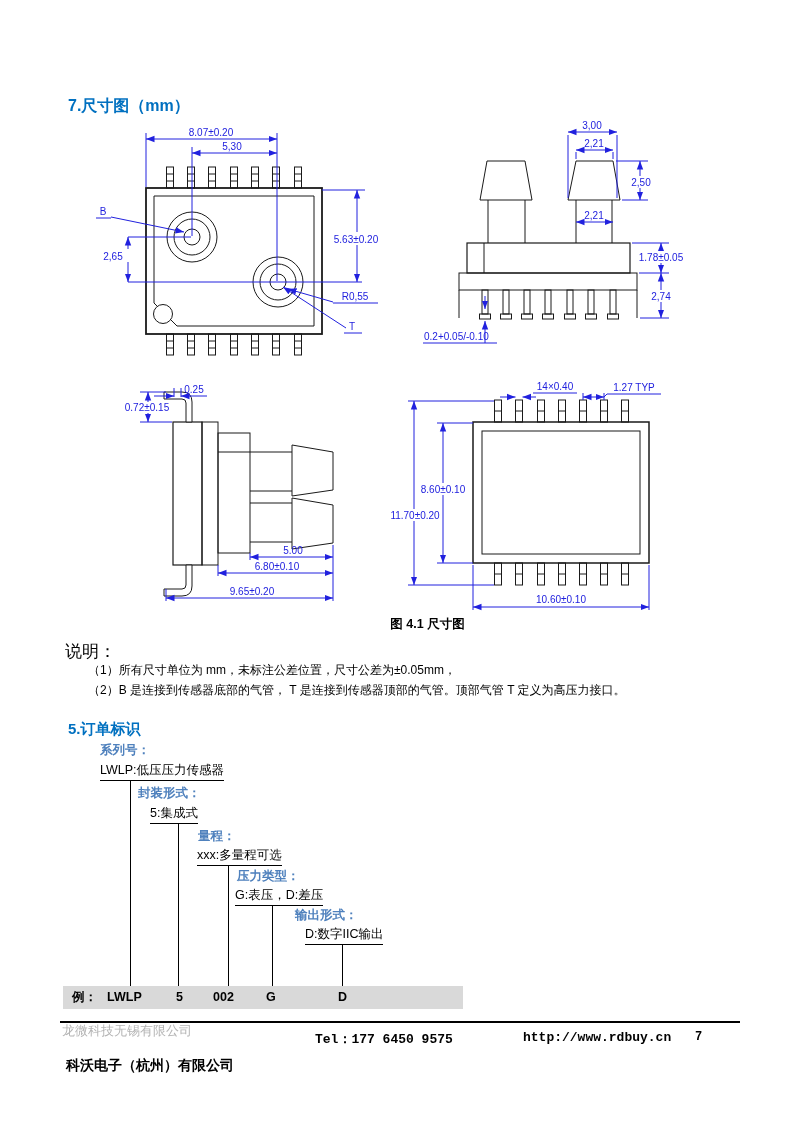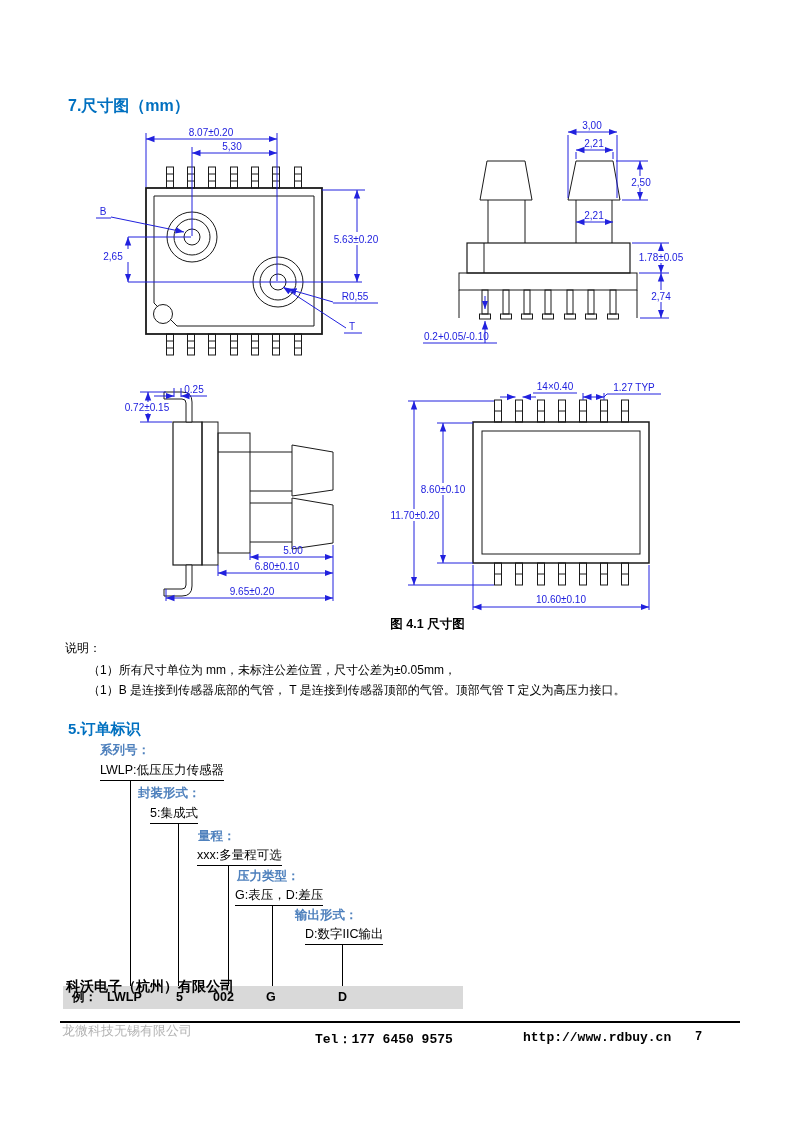--- a/index.html
+++ b/index.html
@@ -1,21 +1,21 @@
 <!DOCTYPE html>
 <html><head>
 <meta charset="utf-8">
 <style>
   html,body{margin:0;padding:0;}
   body{width:793px;height:1122px;background:#ffffff;position:relative;
        font-family:"Liberation Sans", sans-serif;color:#1a1a1a;overflow:hidden;}
   .abs{position:absolute;}
   .sec-title{font-size:16px;font-weight:bold;color:#0070C0;}
   .caption{width:793px;text-align:center;font-size:12.5px;font-weight:bold;color:#000;}
-  .note-h{font-size:12px;color:#000;}
+  .note-h{font-size:17px;color:#000;}
   .note{font-size:12px;color:#000;white-space:nowrap;}
   .tree-h{font-size:12.5px;font-weight:bold;color:#4F81BD;}
   .tree-v{font-size:12.5px;color:#000;border-bottom:1px solid #000;padding-bottom:1px;white-space:nowrap;}
   .vline{width:1px;background:#000;}
   .exbar{background:#D9D9D9;height:23px;width:400px;}
   .exbar span{position:absolute;font-size:12.5px;font-weight:bold;line-height:23px;color:#000;}
   .footer-rule{height:2px;background:#000;}
   .f-company{font-size:14px;font-weight:bold;color:#000;}
   .f-mark{font-size:13px;color:#9a9a9a;opacity:.75;}
   .f-mono{font-family:"Liberation Mono", monospace;font-weight:bold;font-size:13px;color:#000;text-align:center;}
@@ -263,21 +263,21 @@
     <text x="443" y="493" text-anchor="middle">8.60±0.10</text>
     <text x="415" y="519" text-anchor="middle">11.70±0.20</text>
     <text x="561" y="603" text-anchor="middle">10.60±0.10</text>
   </g>
 </svg>
 
 <div class="abs caption" style="left:0;top:616px;padding-left:31px;">图 4.1 尺寸图</div>
 
 <div class="abs note-h" style="left:65px;top:640px;">说明：</div>
 <div class="abs note" style="left:88px;top:662px;">（1）所有尺寸单位为 mm，未标注公差位置，尺寸公差为±0.05mm，</div>
-<div class="abs note" style="left:88px;top:682px;">（1）B 是连接到传感器底部的气管， T 是连接到传感器顶部的气管。顶部气管 T 定义为高压力接口。</div>
+<div class="abs note" style="left:88px;top:682px;">（2）B 是连接到传感器底部的气管， T 是连接到传感器顶部的气管。顶部气管 T 定义为高压力接口。</div>
 
 <div class="abs sec-title" style="left:68px;top:720px;font-size:15px;">5.订单标识</div>
 
 <div class="abs tree-h" style="left:100px;top:742px;">系列号：</div>
 <div class="abs tree-v" style="left:100px;top:762px;">LWLP:低压压力传感器</div>
 <div class="abs tree-h" style="left:138px;top:785px;">封装形式：</div>
 <div class="abs tree-v" style="left:150px;top:805px;">5:集成式</div>
 <div class="abs tree-h" style="left:198px;top:828px;">量程：</div>
 <div class="abs tree-v" style="left:197px;top:847px;">xxx:多量程可选</div>
 <div class="abs tree-h" style="left:237px;top:868px;">压力类型：</div>
@@ -295,16 +295,16 @@
   <span style="left:9px;">例：</span>
   <span style="left:44px;">LWLP</span>
   <span style="left:113px;">5</span>
   <span style="left:150px;">002</span>
   <span style="left:203px;">G</span>
   <span style="left:275px;">D</span>
 </div>
 
 <div class="abs footer-rule" style="left:60px;top:1021px;width:680px;"></div>
 <div class="abs f-mark" style="left:62px;top:1022px;">龙微科技无锡有限公司</div>
-<div class="abs f-company" style="left:66px;top:978px;">科沃电子（杭州）有限公司</div>
+<div class="abs f-company" style="left:66px;top:1057px;">科沃电子（杭州）有限公司</div>
 <div class="abs f-mono" style="left:315px;top:1030px;">Tel：177 6450 9575</div>
 <div class="abs f-mono" style="left:523px;top:1030px;">http://www.rdbuy.cn</div>
 <div class="abs f-mono" style="left:695px;top:1030px;font-size:12px;">7</div>
 
 </body></html>

